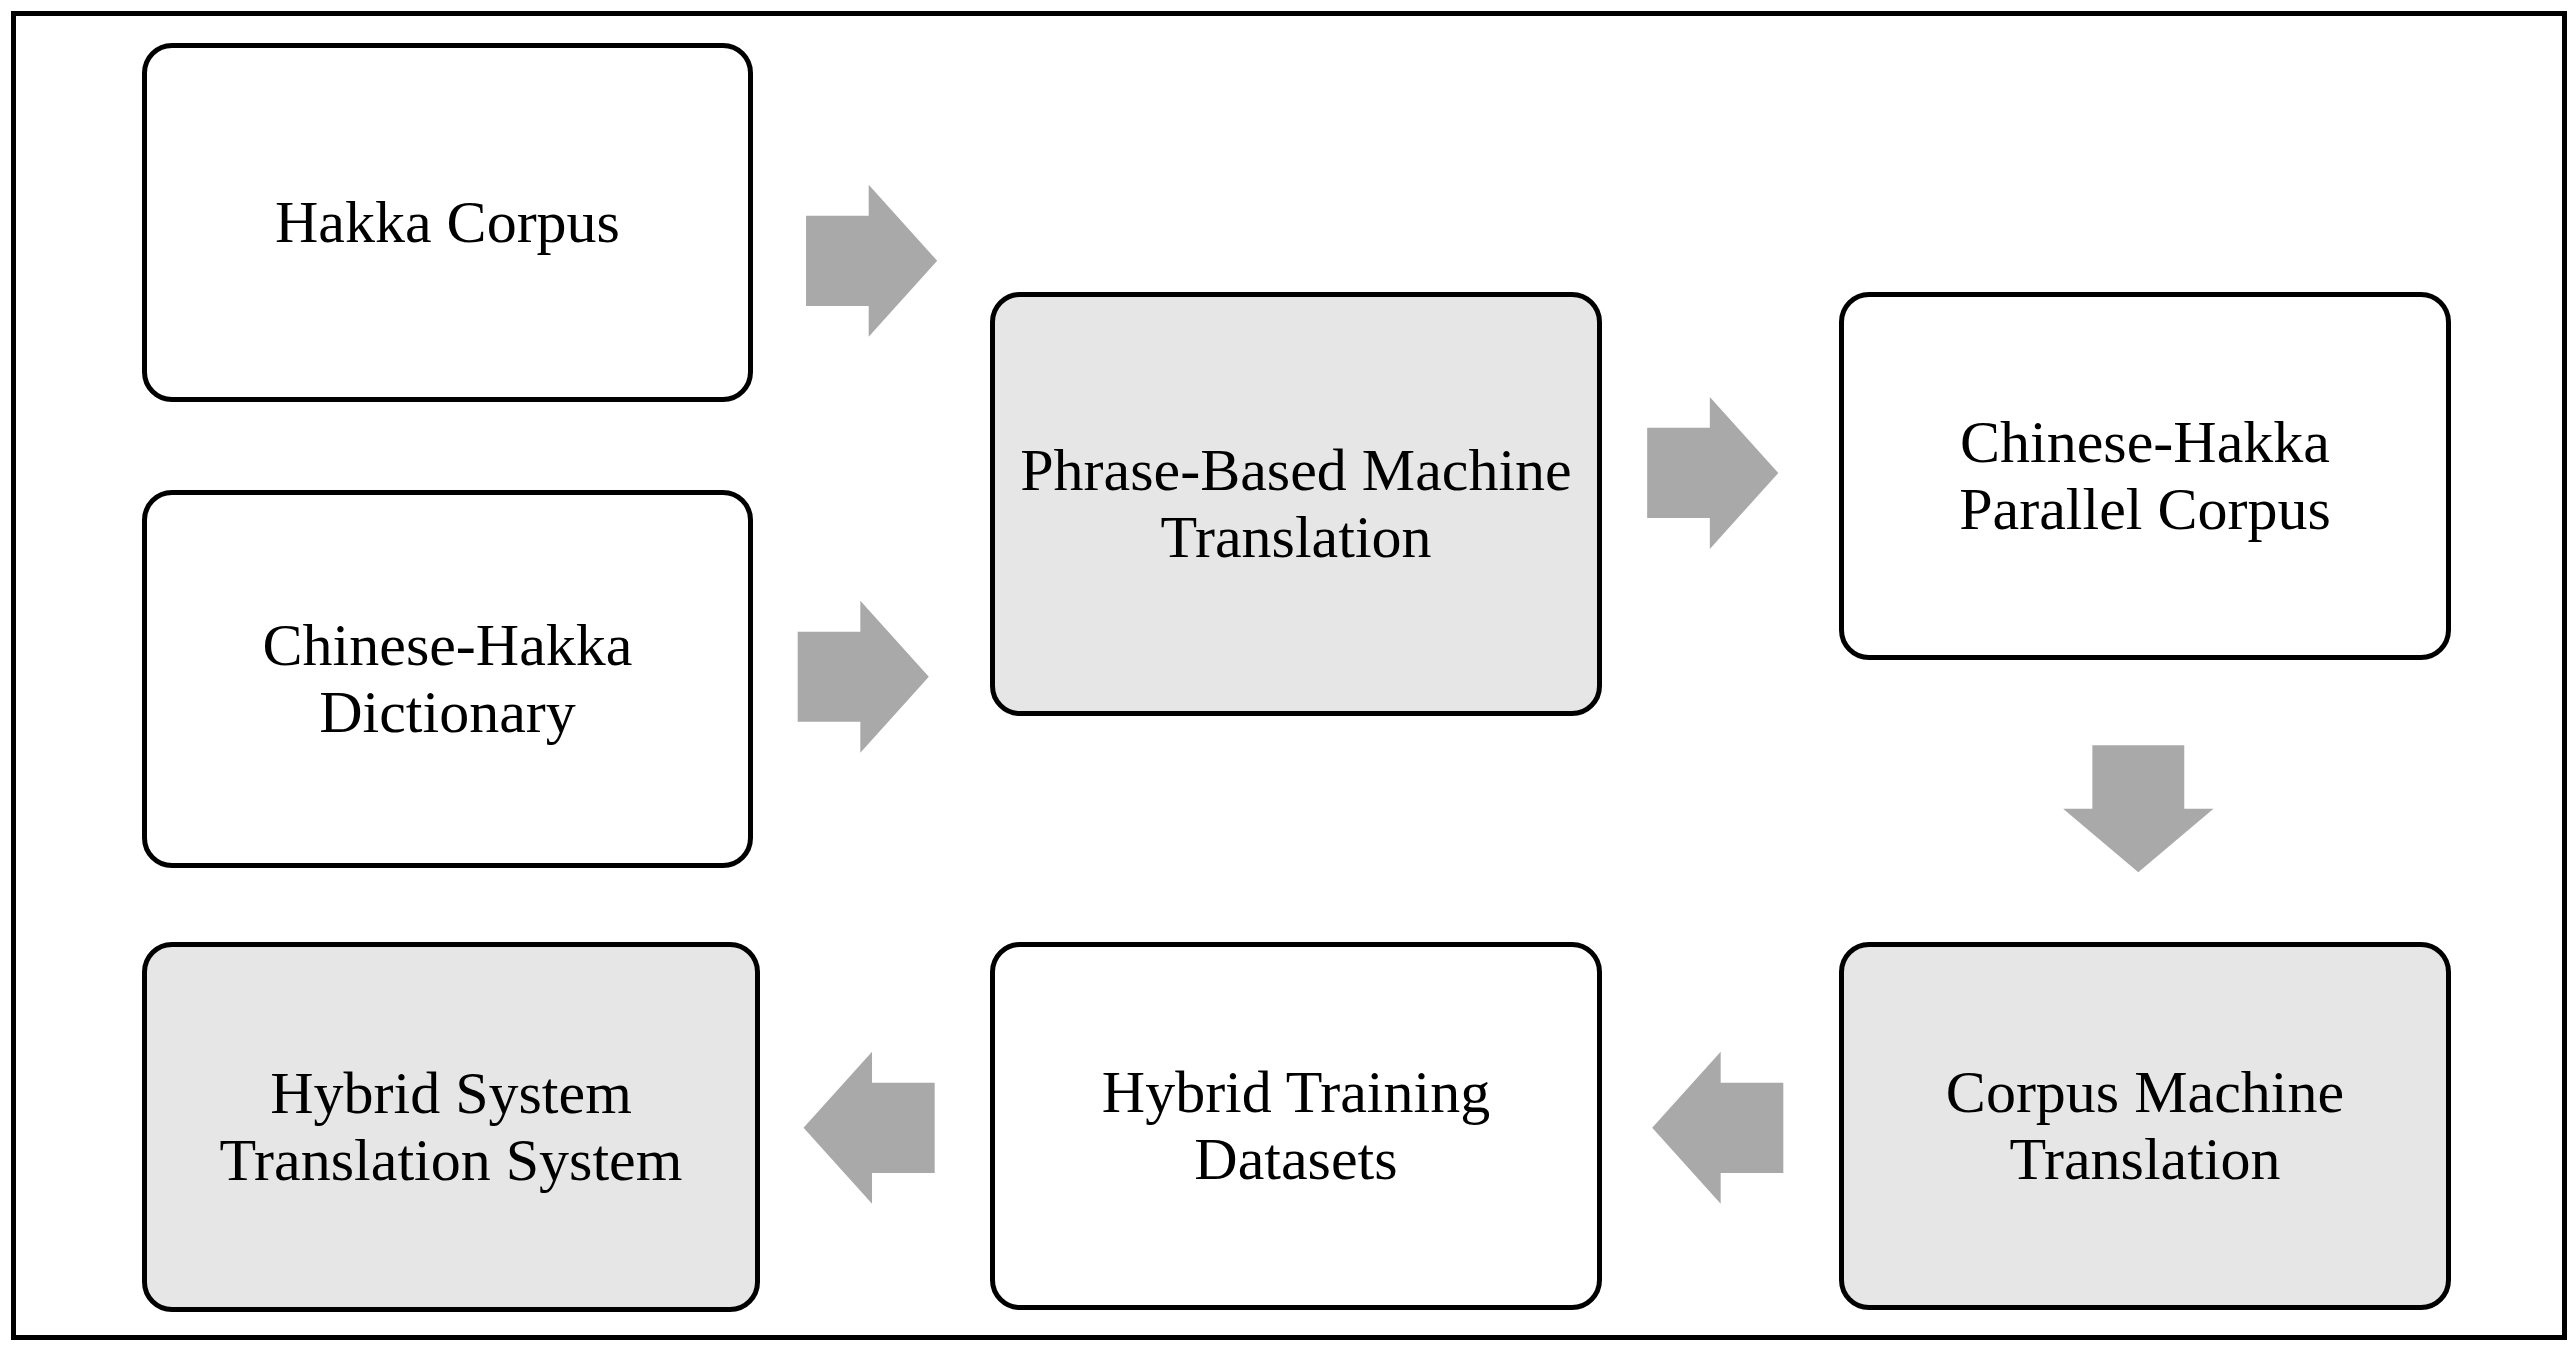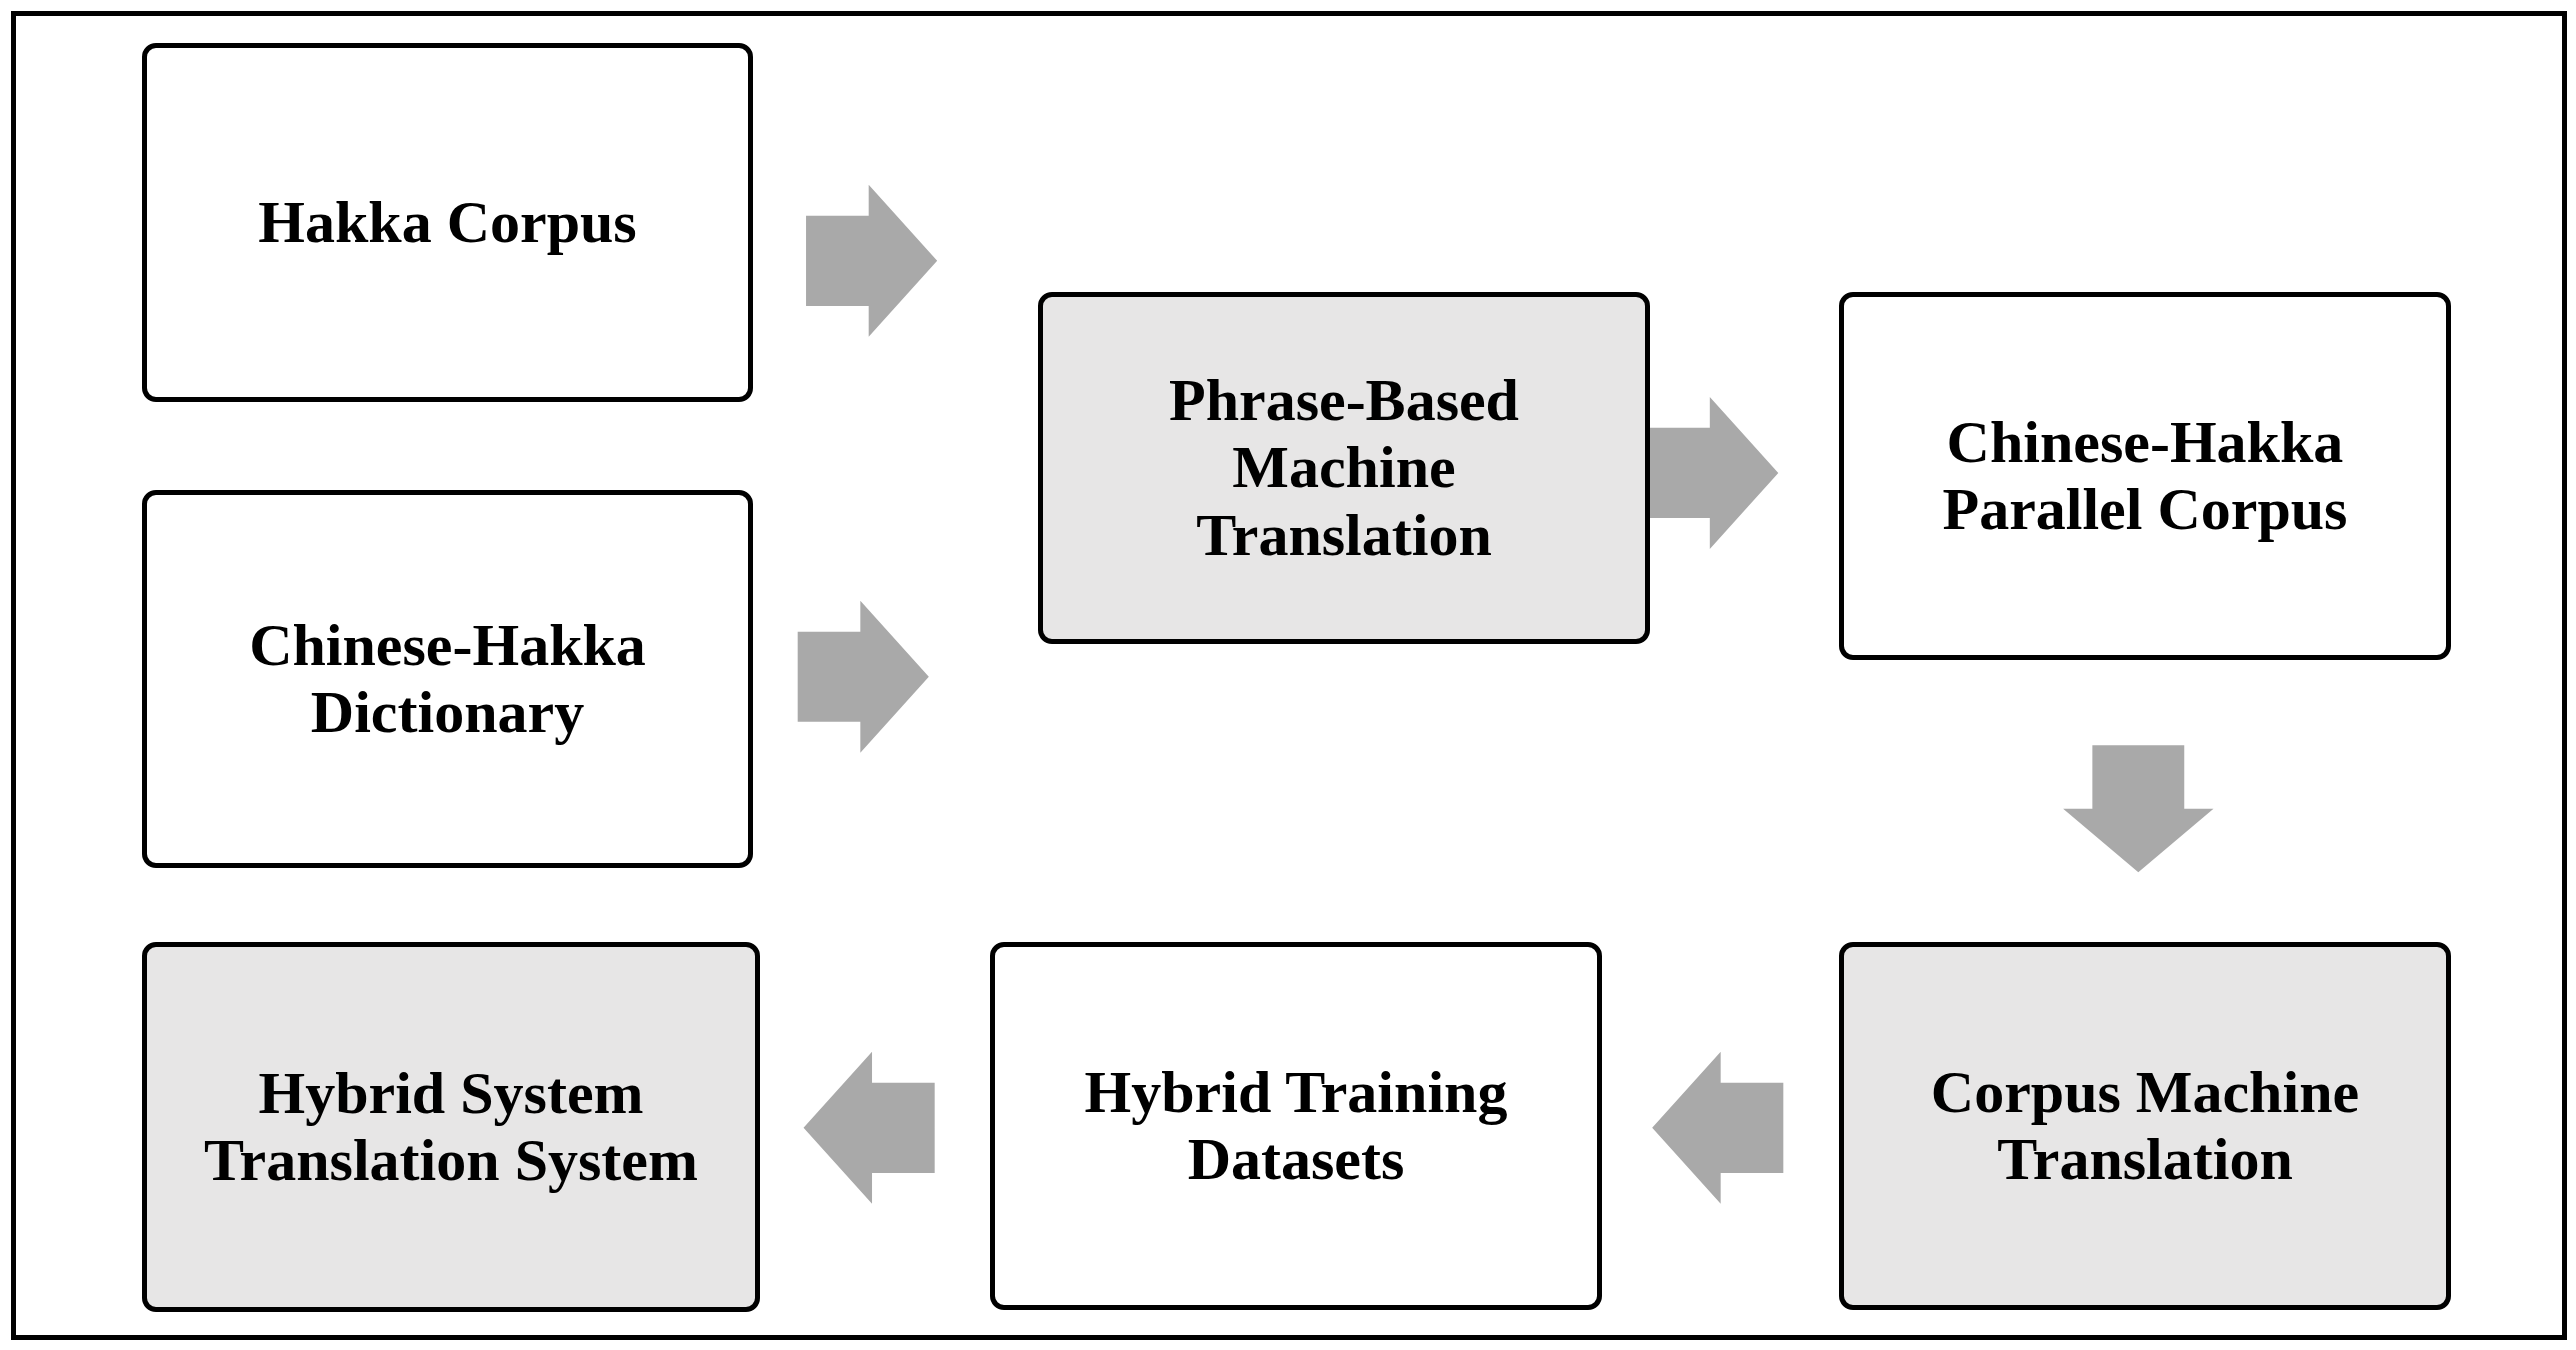--- a/index.html
+++ b/index.html
@@ -35,39 +35,38 @@
     pointer-events: none;
   }
   .arrow {
     fill: var(--arrow-fill, #a9a9a9);
     stroke: none;
   }
   .node {
     position: absolute;
     box-sizing: border-box;
     border: 5.8px solid var(--box-border, #000000);
-    border-radius: 14px;
+    border-radius: 30px;
     display: flex;
     align-items: center;
     justify-content: center;
     text-align: center;
-    font-weight: bold;
   }
   .node.white { background: var(--box-white-fill, #ffffff); }
   .node.gray  { background: var(--box-gray-fill, #e7e6e6); }
   .node .label {
     font-size: 60px;
     line-height: 1.12;
     white-space: pre-line;
     padding: 0 16.7px;
   }
   
   #node-hakka-corpus      { left: 142px;  top: 43px;   width: 611px; height: 359px; }
   #node-dictionary        { left: 142px;  top: 490px;  width: 611px; height: 378px; }
-  #node-pbmt              { left: 1038px; top: 292px;  width: 612px; height: 352px; }
+  #node-pbmt              { left: 990px; top: 292px;  width: 612px; height: 424px; }
   #node-parallel-corpus   { left: 1839px; top: 292px;  width: 612px; height: 368px; }
   #node-nmt               { left: 1839px; top: 942px; width: 612px; height: 368px; }
   #node-hybrid-training   { left: 990px; top: 942px; width: 612px; height: 368px; }
   #node-hybrid-system     { left: 142px;  top: 942px; width: 618px; height: 370px; }
 </style>
 </head>
 <body>
 
 <div id="canvas">
 

